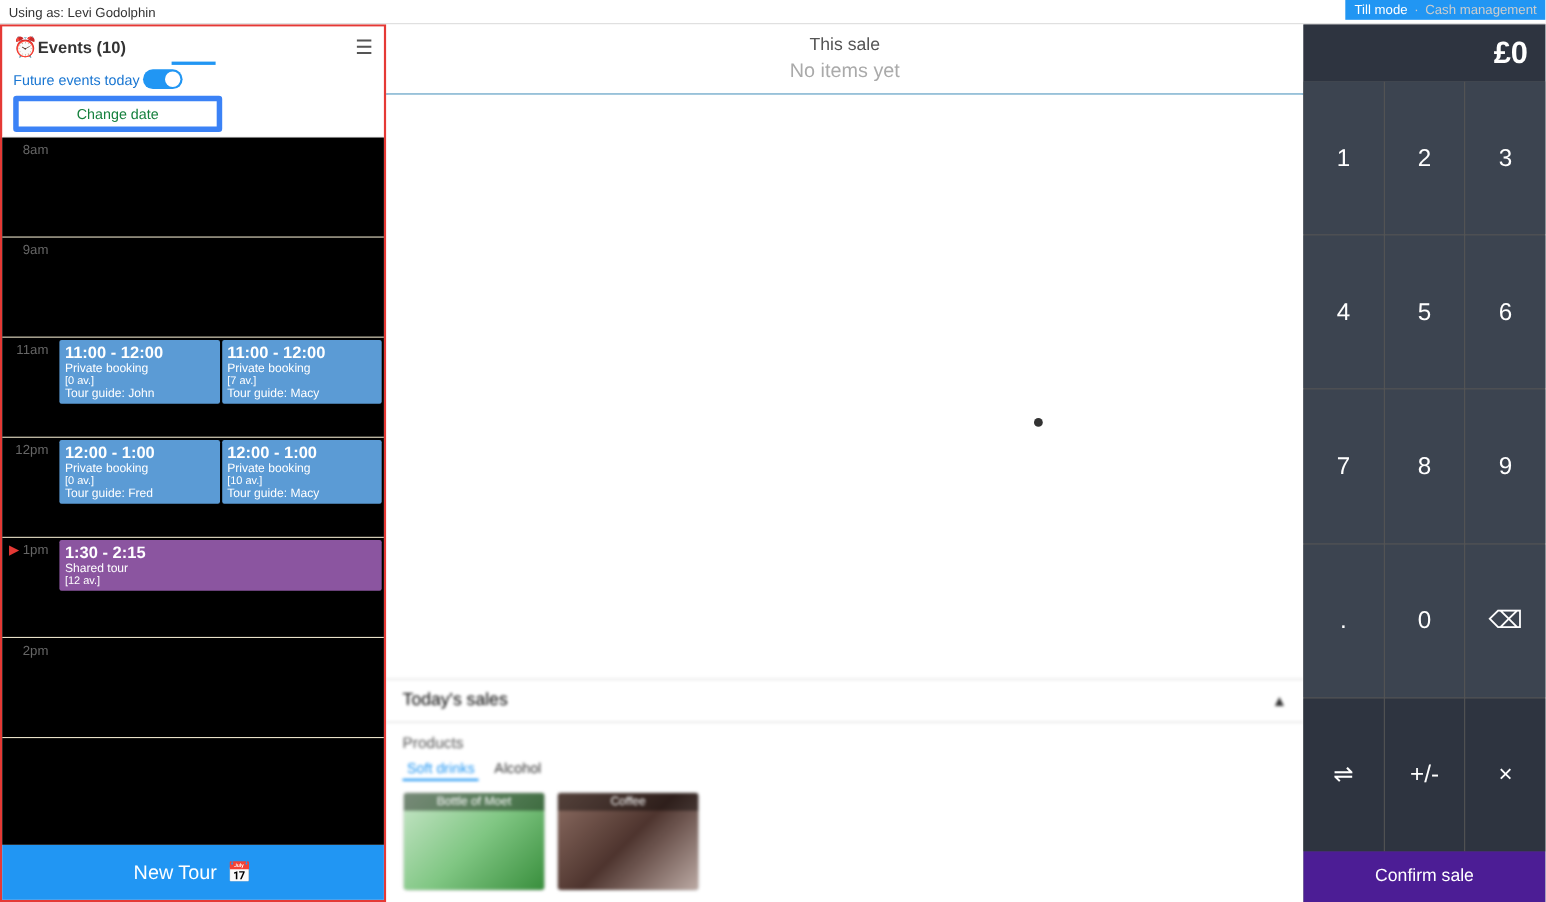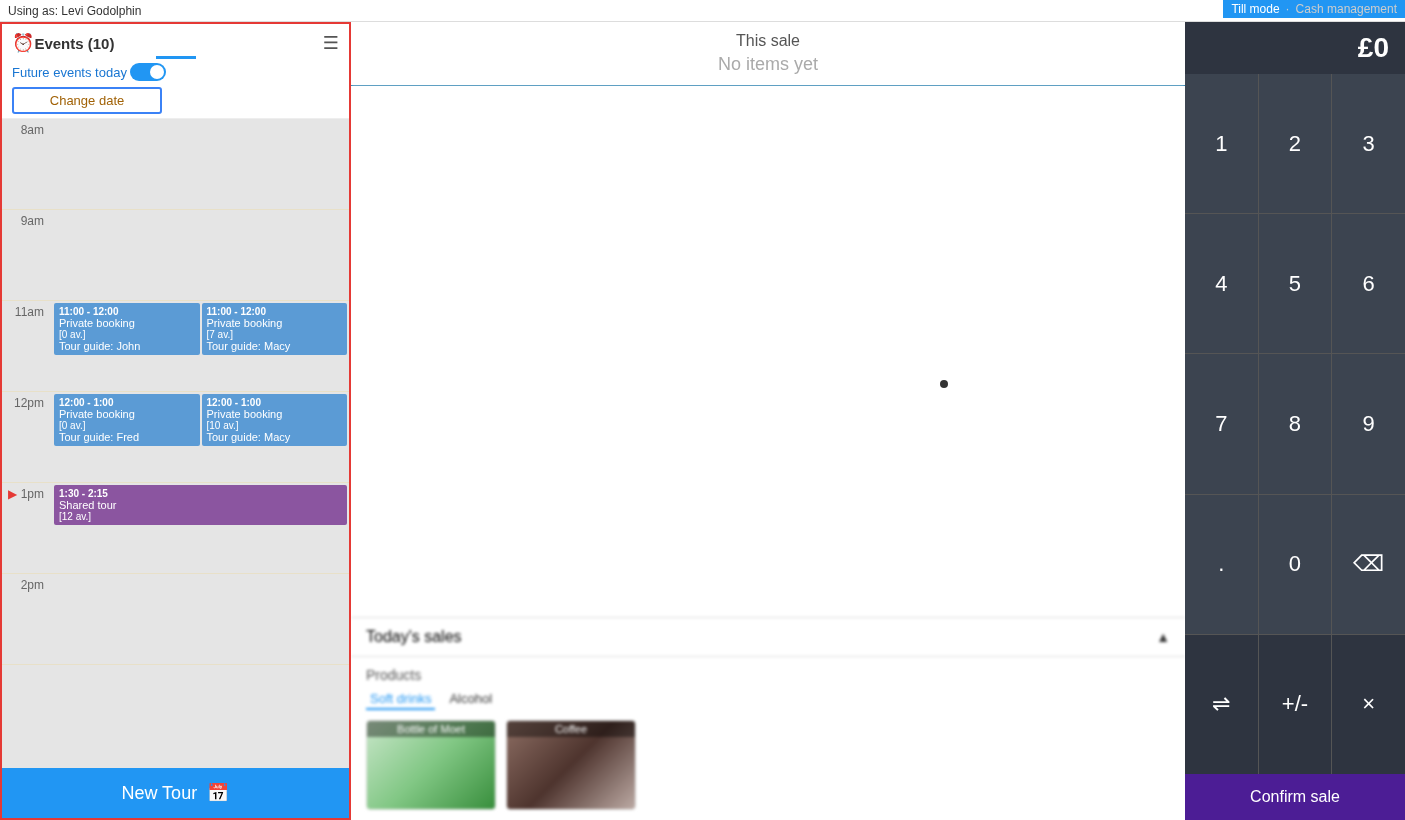--- a/index.html
+++ b/index.html
@@ -50,49 +50,49 @@
     }
     .toggle-track.on { background: #2196F3; }
     .toggle-thumb {
       width: 14px; height: 14px; border-radius: 50%; background: #fff;
       position: absolute; top: 2px; left: 2px; transition: left 0.2s;
     }
     .toggle-track.on .toggle-thumb { left: 20px; }
 
     .change-date-row { margin-top: 6px; }
     .change-date-btn {
-      border: 2px solid #3b82f6; background: #fff; padding: 4px 10px;
-      font-size: 13px; color: #a16207; cursor: pointer; border-radius: 3px; width: 150px;
+      border: 5px solid #3b82f6; background: #fff; padding: 4px 10px;
+      font-size: 13px; color: #15803d; cursor: pointer; border-radius: 3px; width: 190px;
     }
 
     
     .calendar-scroll {
       flex: 1; overflow-y: auto; position: relative;
-      background: #e5e5e5;
+      background: #000000;
     }
     .time-slot {
       display: flex; min-height: 90px;
       border-bottom: 1px solid #e8e0c8;
     }
     .time-label {
       width: 50px; padding-top: 4px; text-align: right; padding-right: 8px;
       font-size: 12px; color: #666; flex-shrink: 0;
     }
     .time-content {
       flex: 1; position: relative; min-height: 90px;
     }
     .events-row {
       display: flex; gap: 2px; padding: 2px;
     }
     .event-block {
       flex: 1; padding: 3px 5px; font-size: 11px; color: #fff; border-radius: 2px;
     }
     .event-block.blue { background: #5b9bd5; }
     .event-block.purple { background: #8b55a0; }
-    .event-time { font-size: 10px; font-weight: bold; }
+    .event-time { font-size: 15px; font-weight: bold; }
     .event-name { font-size: 11px; }
     .event-av { font-size: 10px; }
     .event-guide { font-size: 11px; }
 
     
     .new-tour-btn {
       background: #2196F3; color: #fff; border: none;
       padding: 14px 0; font-size: 18px; cursor: pointer;
       display: flex; align-items: center; justify-content: center; gap: 10px;
       width: 100%; flex-shrink: 0;

